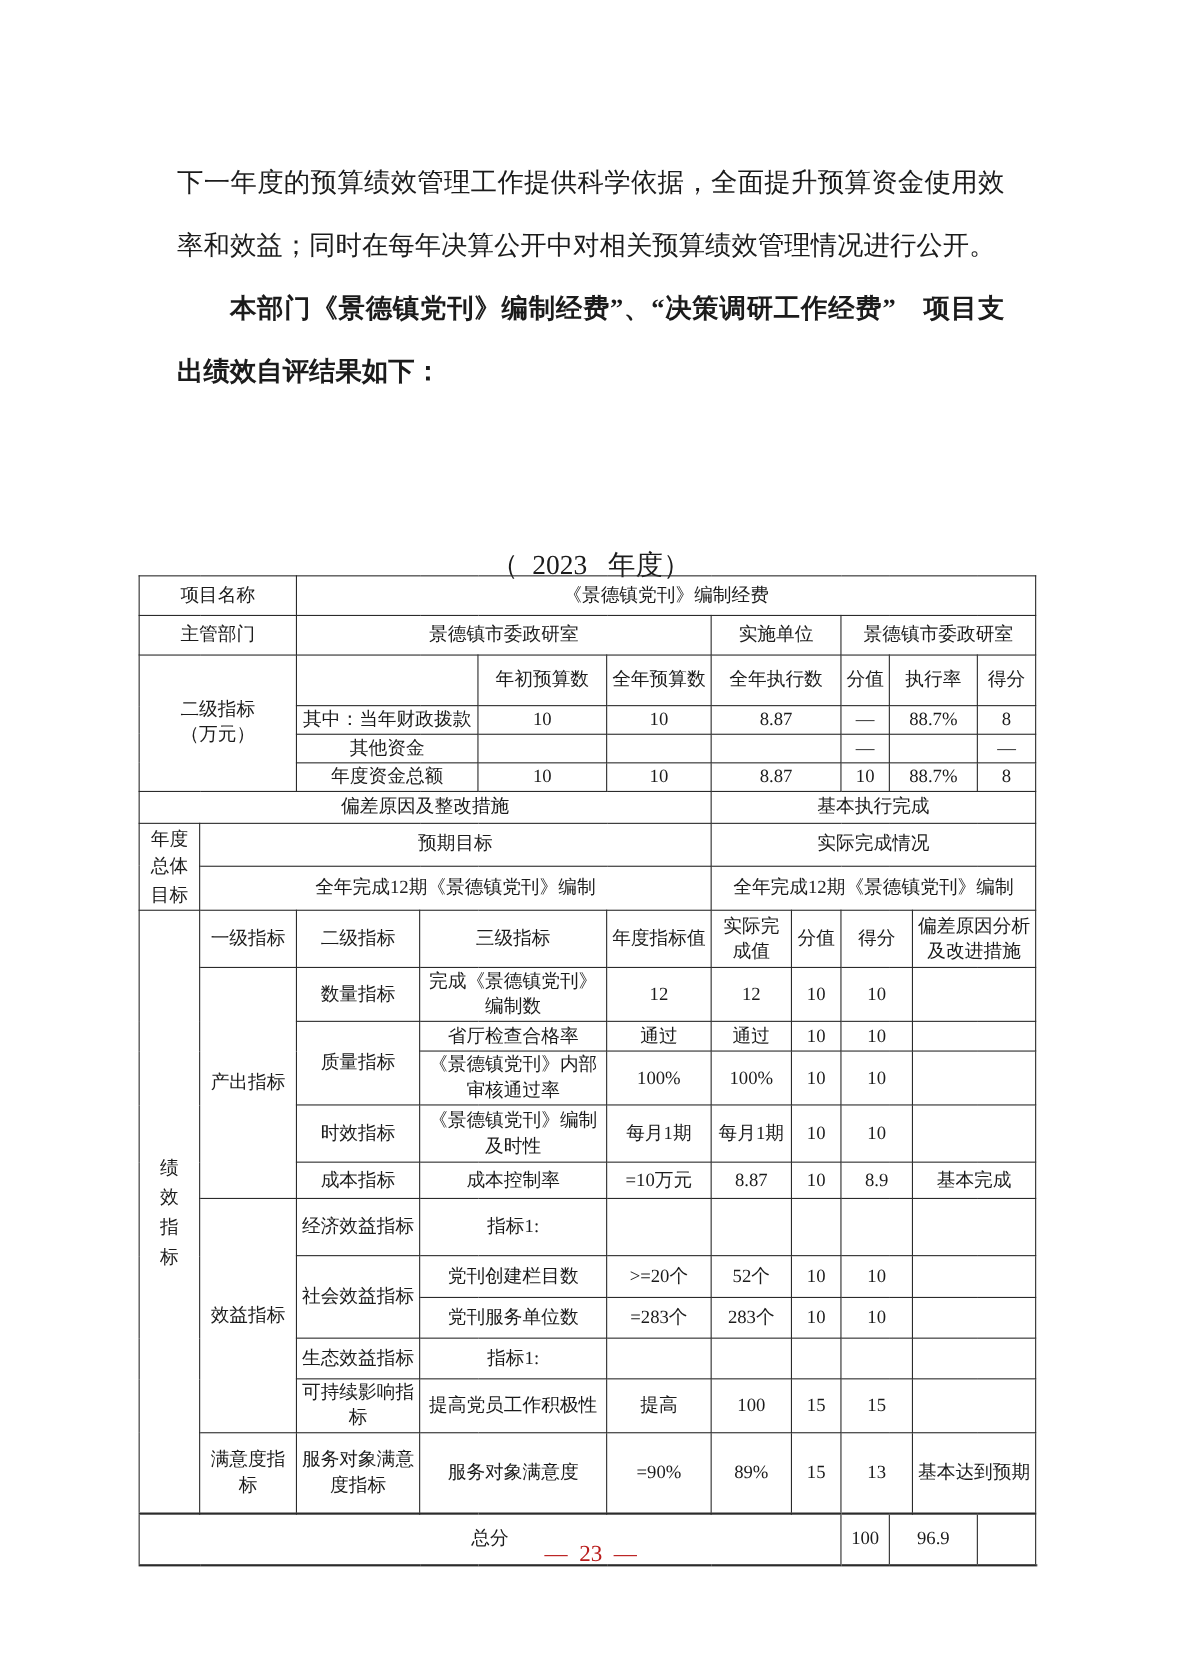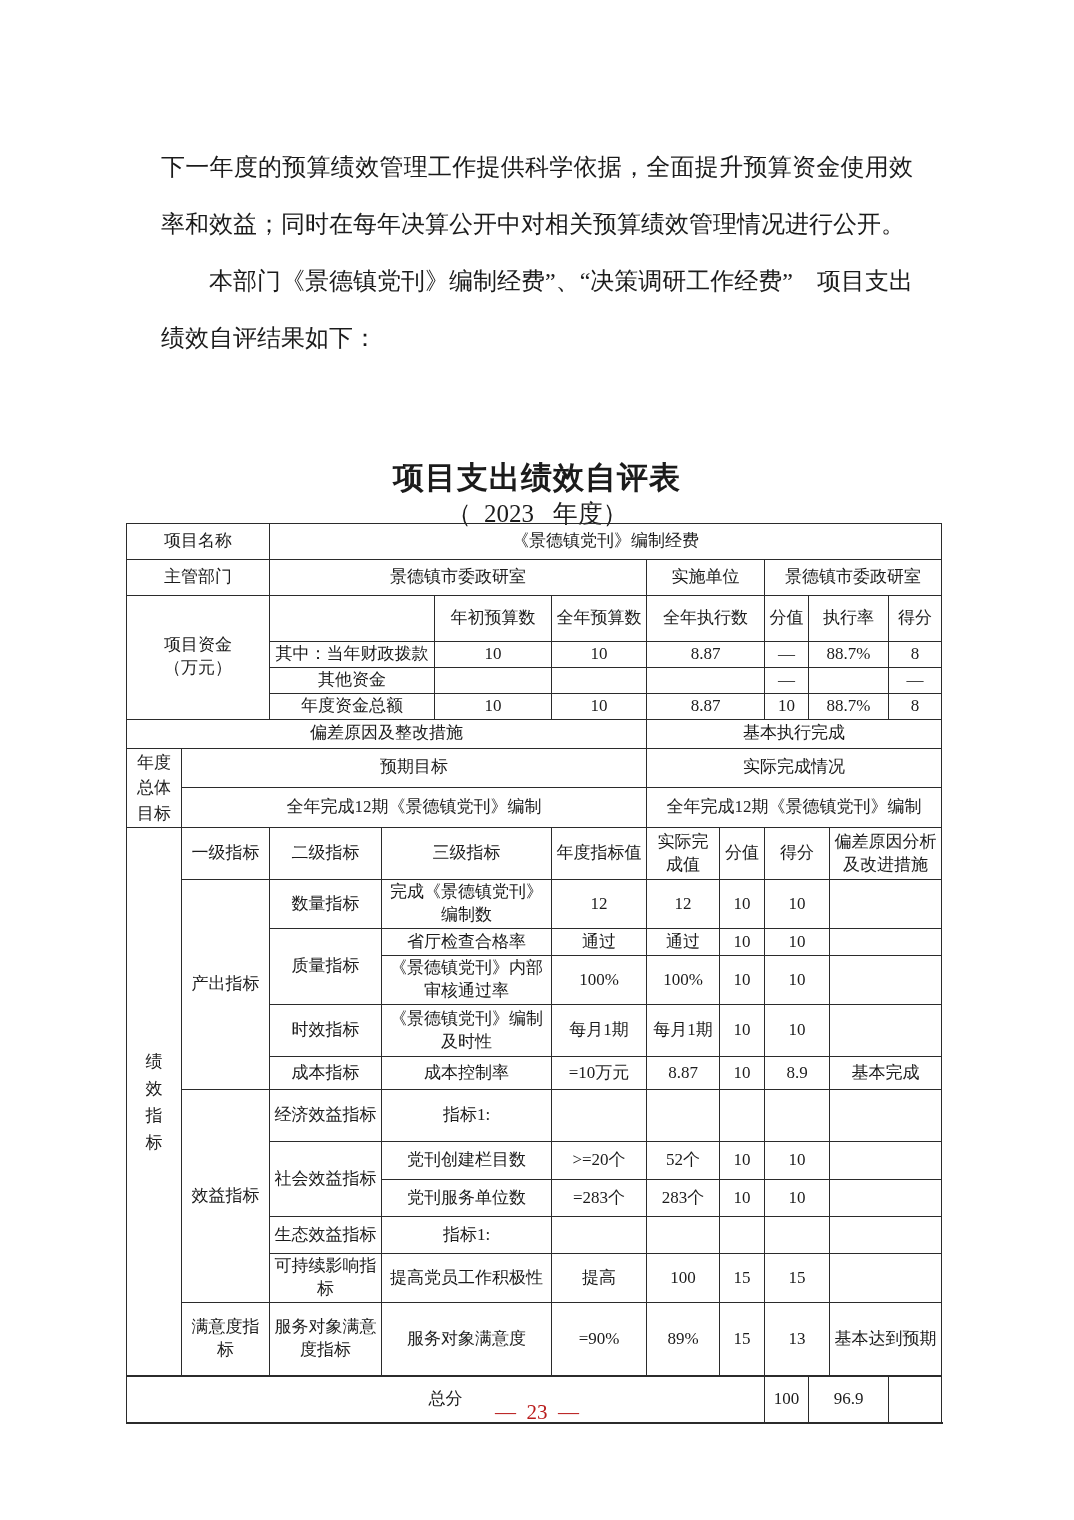--- a/index.html
+++ b/index.html
@@ -8,21 +8,21 @@
     font-family:"Liberation Serif","DejaVu Serif",serif;
     color:#1b1b1b;
   }
   .page { position:relative; width:1074px; height:1520px; background:#fff; overflow:hidden; }
 
   .body-text {
     position:absolute; left:161px; top:139px; width:752px;
     font-size:24px; line-height:57px; text-align:justify;
   }
   .body-text p { margin:0; }
-  .body-text p.indent { text-indent:2em; }
+  .body-text p.indent { text-indent:2em;font-weight:bold; }
 
   .tbl-title {
     position:absolute; top:457px; left:0; width:100%;
     text-align:center; font-size:31px; font-weight:bold; letter-spacing:1px;
   }
   .tbl-subtitle {
     position:absolute; top:497px; left:0; width:100%;
     text-align:center; font-size:25px; white-space:pre;
   }
 
@@ -50,21 +50,20 @@
 </head>
 <body>
 
 <div class="page">
 
   <div class="body-text">
     <p>下一年度的预算绩效管理工作提供科学依据，全面提升预算资金使用效率和效益；同时在每年决算公开中对相关预算绩效管理情况进行公开。</p>
     <p class="indent">本部门《景德镇党刊》编制经费”、“决策调研工作经费”　项目支出绩效自评结果如下：</p>
   </div>
 
-  <div class="tbl-title">项目支出绩效自评表</div>
   <div class="tbl-subtitle">（  2023   年度）</div>
 
   <table class="eval">
     <colgroup>
       <col style="width:55px">
         <col style="width:88px">
         <col style="width:112px">
         <col style="width:53px">
       <col style="width:117px">
         <col style="width:95px">
@@ -84,21 +83,21 @@
 
       <tr style="height:36px">
         <td colspan="2">主管部门</td>
         <td colspan="4">景德镇市委政研室</td>
         <td colspan="2">实施单位</td>
         <td colspan="4">景德镇市委政研室</td>
       </tr>
 
       <tr style="height:46px">
         <td colspan="2" rowspan="4">
-          <div class="fund-label">项目资金（万元）</div>
+          <div class="fund-label">二级指标（万元）</div>
         </td>
         <td colspan="2"></td>
         <td>年初预算数</td>
         <td>全年预算数</td>
         <td colspan="2">全年执行数</td>
         <td>分值</td>
         <td colspan="2">执行率</td>
         <td>得分</td>
       </tr>
 

